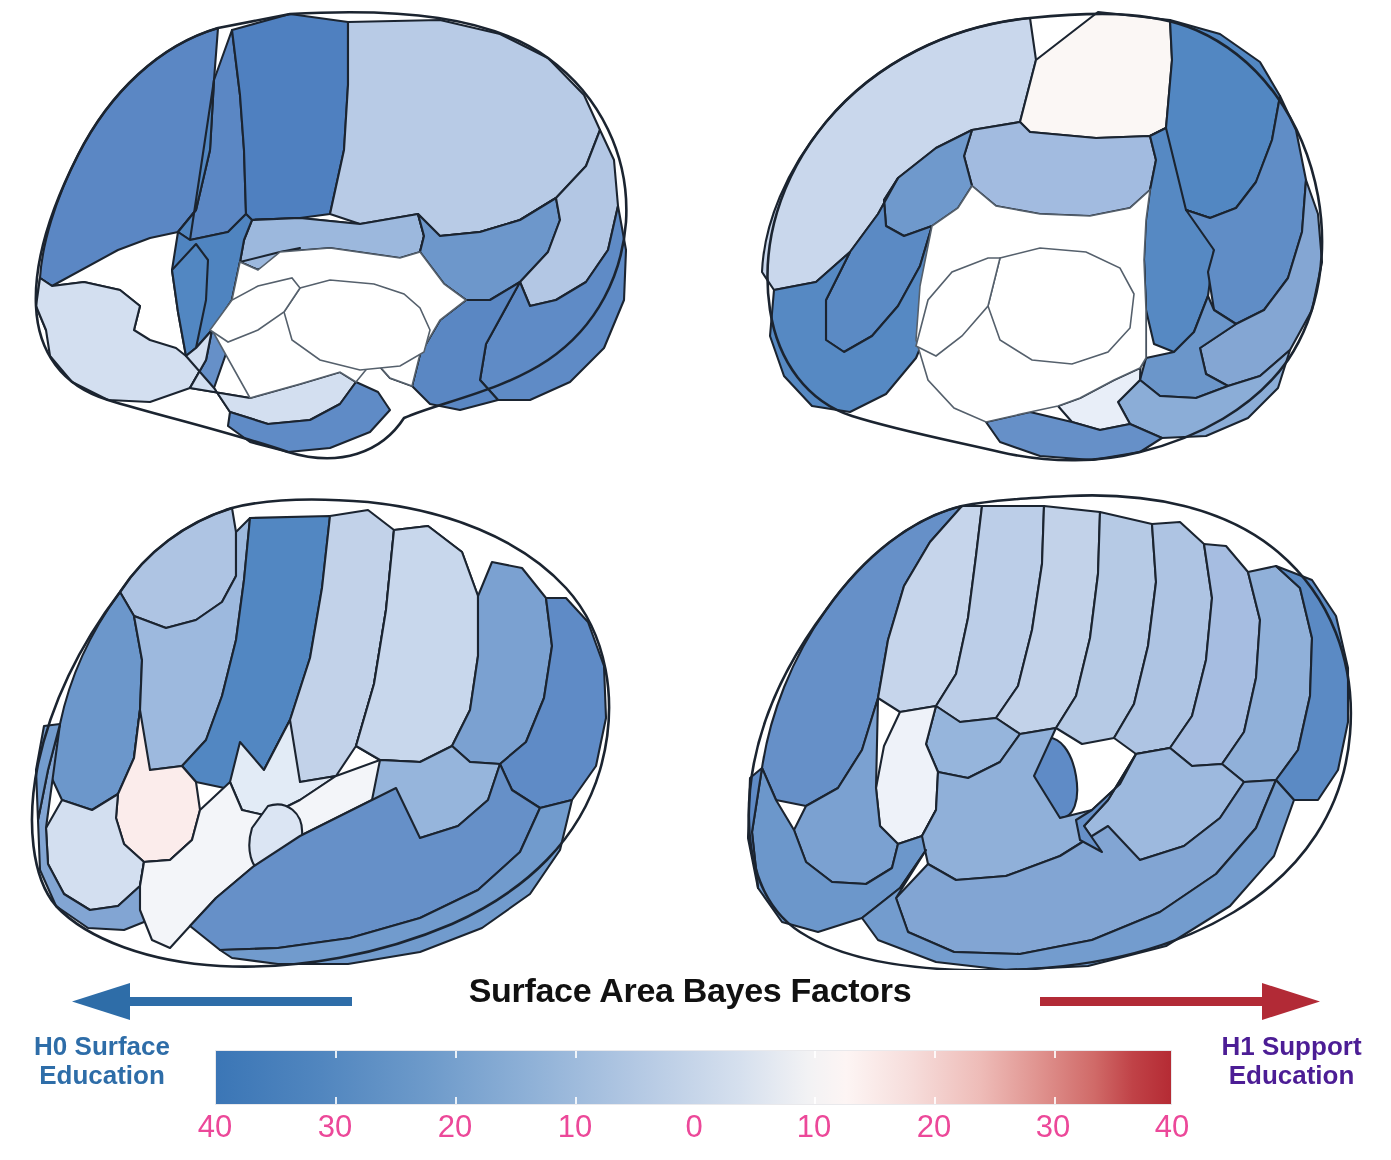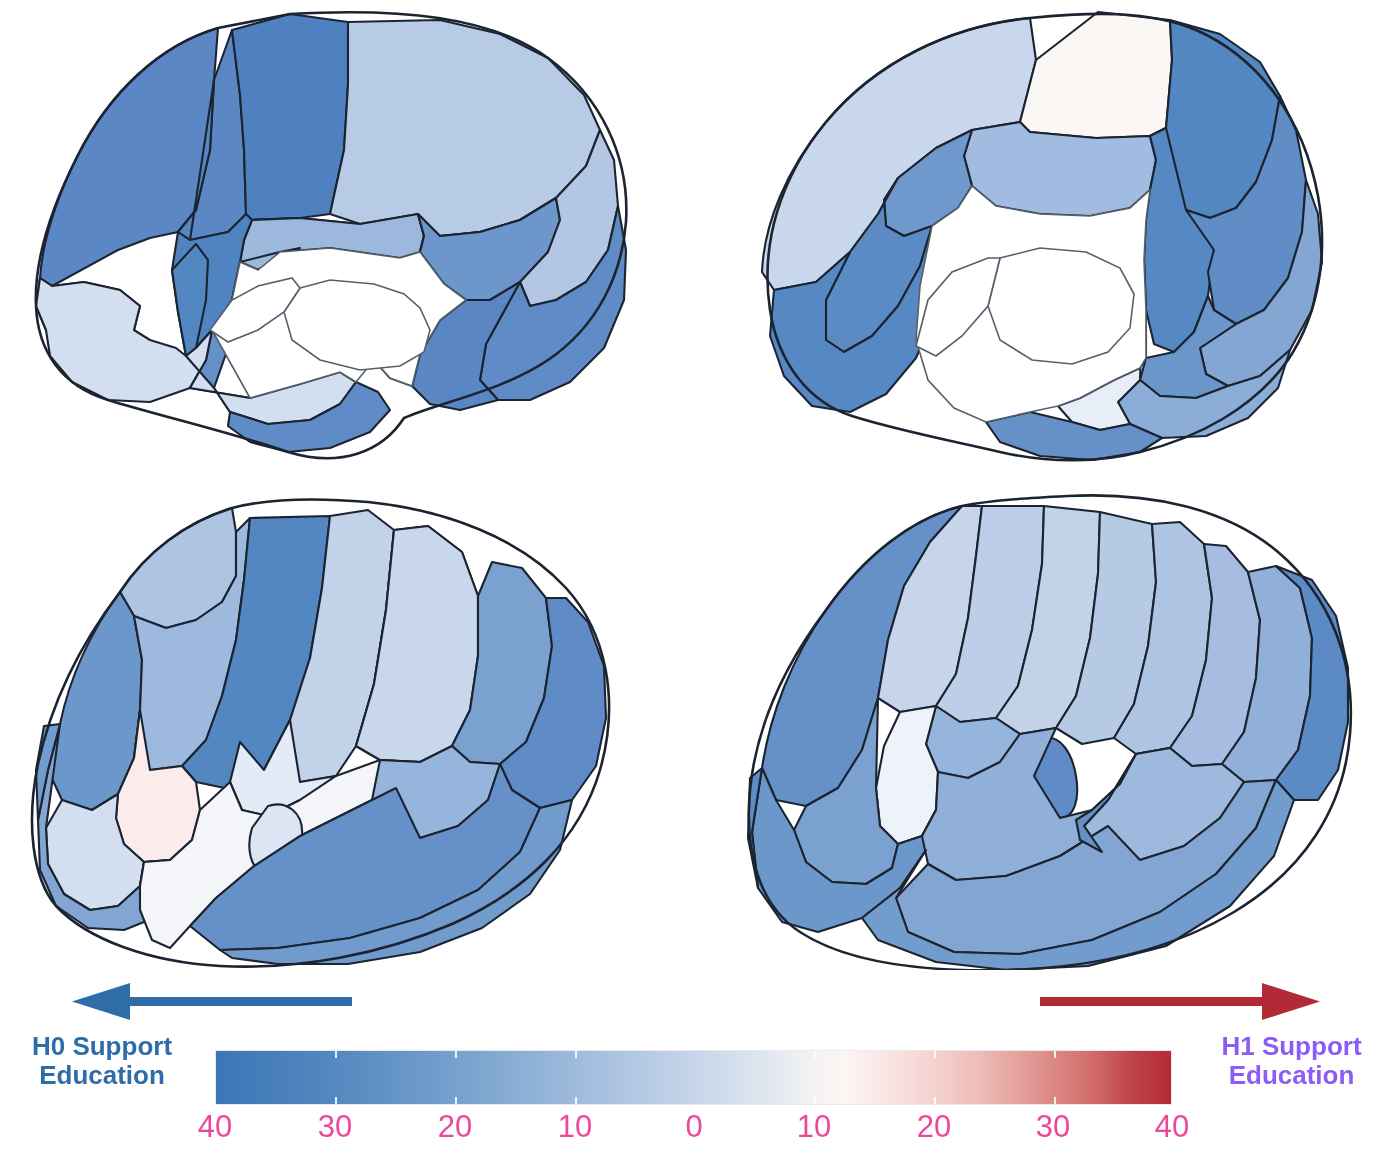--- a/index.html
+++ b/index.html
@@ -17,21 +17,21 @@
 
   
   #legend{position:absolute;left:0;top:970px;width:1391px;height:190px;}
   #cbar-title{position:absolute;left:400px;top:1px;width:580px;text-align:center;
     font-size:34px;font-weight:bold;color:#111111;letter-spacing:-0.3px;white-space:nowrap;}
   .arrow-svg{position:absolute;}
   #arrow-left-wrap{left:72px;top:12px;width:280px;height:40px;}
   #arrow-right-wrap{left:1040px;top:12px;width:280px;height:40px;}
   .side-label{position:absolute;font-size:26px;font-weight:bold;line-height:1.12;}
   #h0-label{left:4px;top:62px;width:196px;text-align:center;color:#2e6da8;}
-  #h1-label{left:1192px;top:62px;width:199px;text-align:center;color:#8b5cf6;}
+  #h1-label{left:1192px;top:62px;width:199px;text-align:center;color:#4c1d95;}
   #cbar{position:absolute;left:215px;top:80px;width:957px;height:55px;
     background:linear-gradient(to right,
       #3b76b6 0%, #5186bf 11%, #6d9aca 22%, #8fb1d7 33%,
       #b3c8e3 44%, #d6e0ee 55%, #f2f2f4 62%,
       #fdf5f4 66%, #f6dcda 73%, #eebcb8 80%,
       #e09490 86%, #d06a68 92%, #c04247 96%, #b52b34 100%);
     border:1px solid #e9e9ec;box-sizing:border-box;}
   .tickmark{position:absolute;width:2px;height:7px;background:#ffffff;opacity:.85;}
   #tickrow{position:absolute;left:0;top:139px;width:1391px;height:46px;}
   .ticklabel{position:absolute;top:0;width:70px;margin-left:-35px;text-align:center;
@@ -227,41 +227,42 @@
 
         <path class="roi" fill="#5f8bc6" d="M62,298 L52,362 L58,418 L48,368 L50,308 Z"></path>
 
         <path class="outline" d="M262,36 C212,48 164,86 126,140 C84,196 56,258 50,320 C44,384 60,436 100,462 C146,492 222,502 306,500 C396,498 474,478 534,442 C604,400 644,338 650,264 C656,192 630,126 578,82 C526,38 450,22 368,26 C330,28 292,30 262,36 Z"></path>
       </g>
     </svg>
   </div>
 
   <div id="legend">
 
+    <div id="cbar-title">Surface Area Bayes Factors</div>
 
     <div id="arrow-left-wrap" class="arrow-svg">
       <svg viewBox="0 0 280 40" width="280" height="40">
         <g fill="#2e6da8">
           <rect x="52" y="15" width="228" height="9"></rect>
           <polygon points="0,19.5 58,1 58,38"></polygon>
         </g>
       </svg>
     </div>
 
     <div id="arrow-right-wrap" class="arrow-svg">
       <svg viewBox="0 0 280 40" width="280" height="40">
         <g fill="#b22a36">
           <rect x="0" y="15" width="228" height="9"></rect>
           <polygon points="280,19.5 222,1 222,38"></polygon>
         </g>
       </svg>
     </div>
 
     <div id="h0-label" class="side-label">
-      <div>H0 Support</div>
+      <div>H0 Surface</div>
       <div>Education</div>
     </div>
 
     <div id="h1-label" class="side-label">
       <div>H1 Support</div>
       <div>Education</div>
     </div>
 
     <div id="cbar">
       <div class="tickmark" style="left:119px;top:0;"></div>

